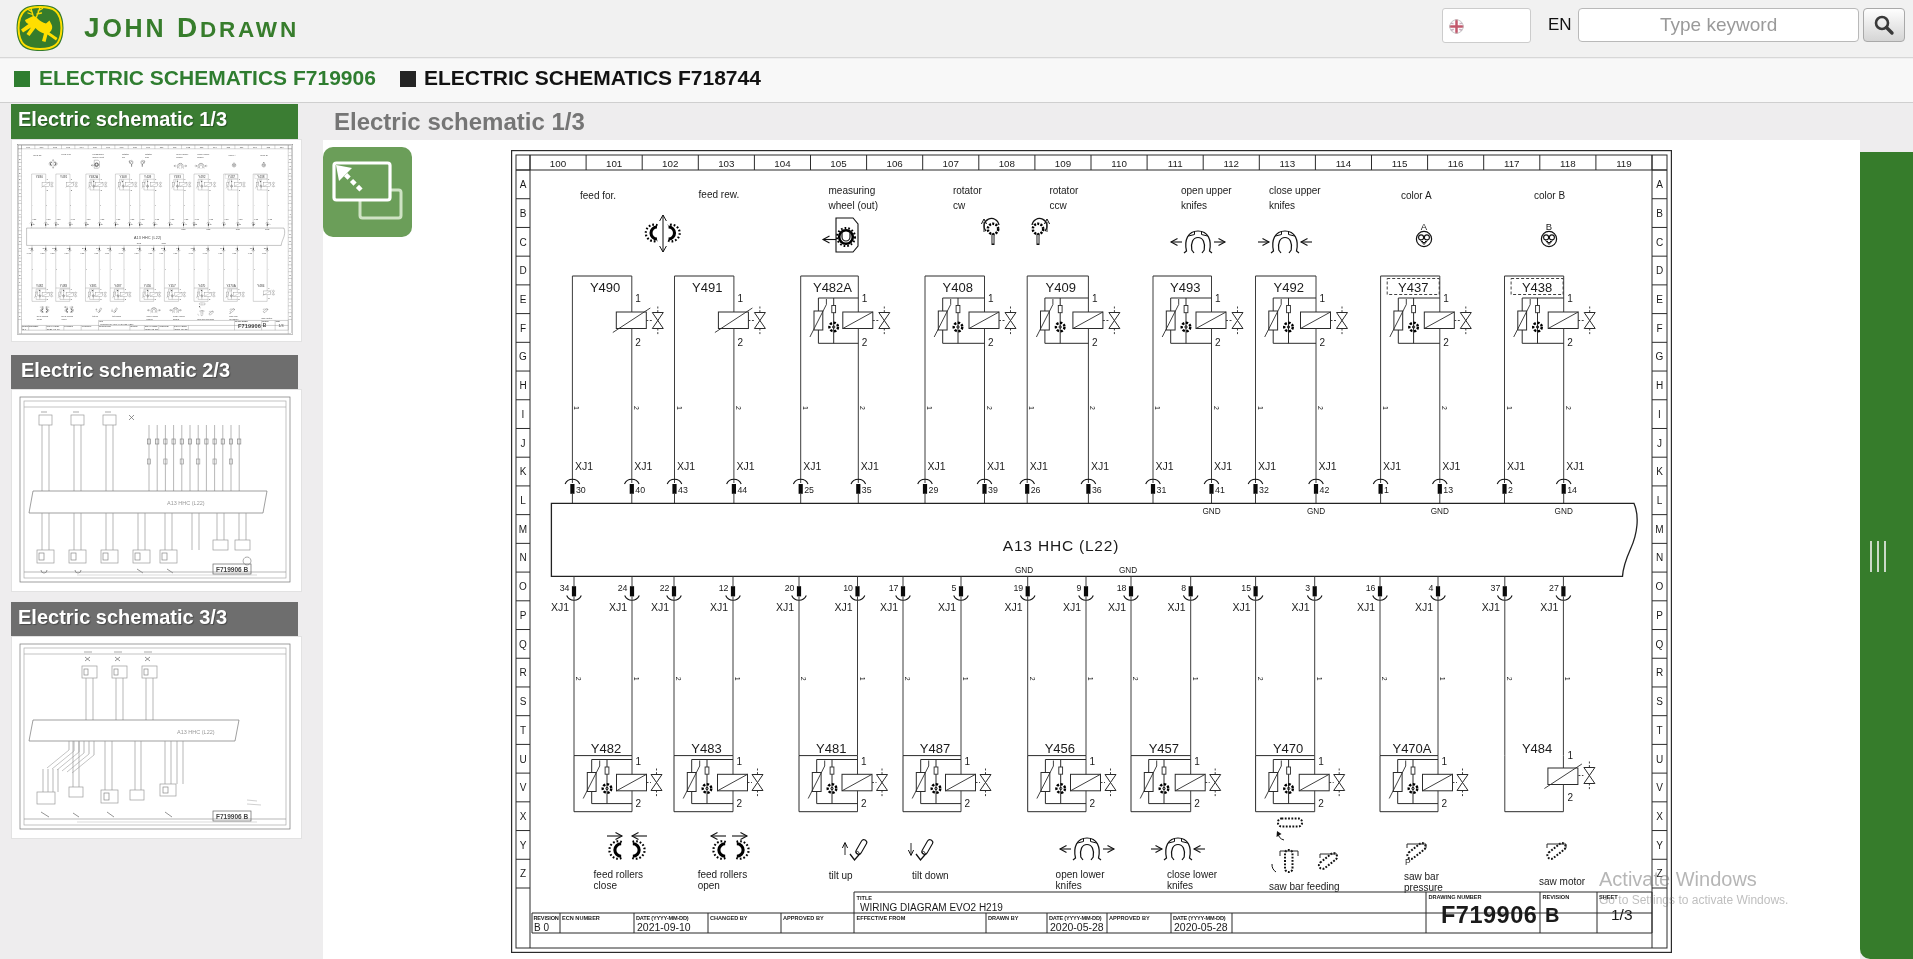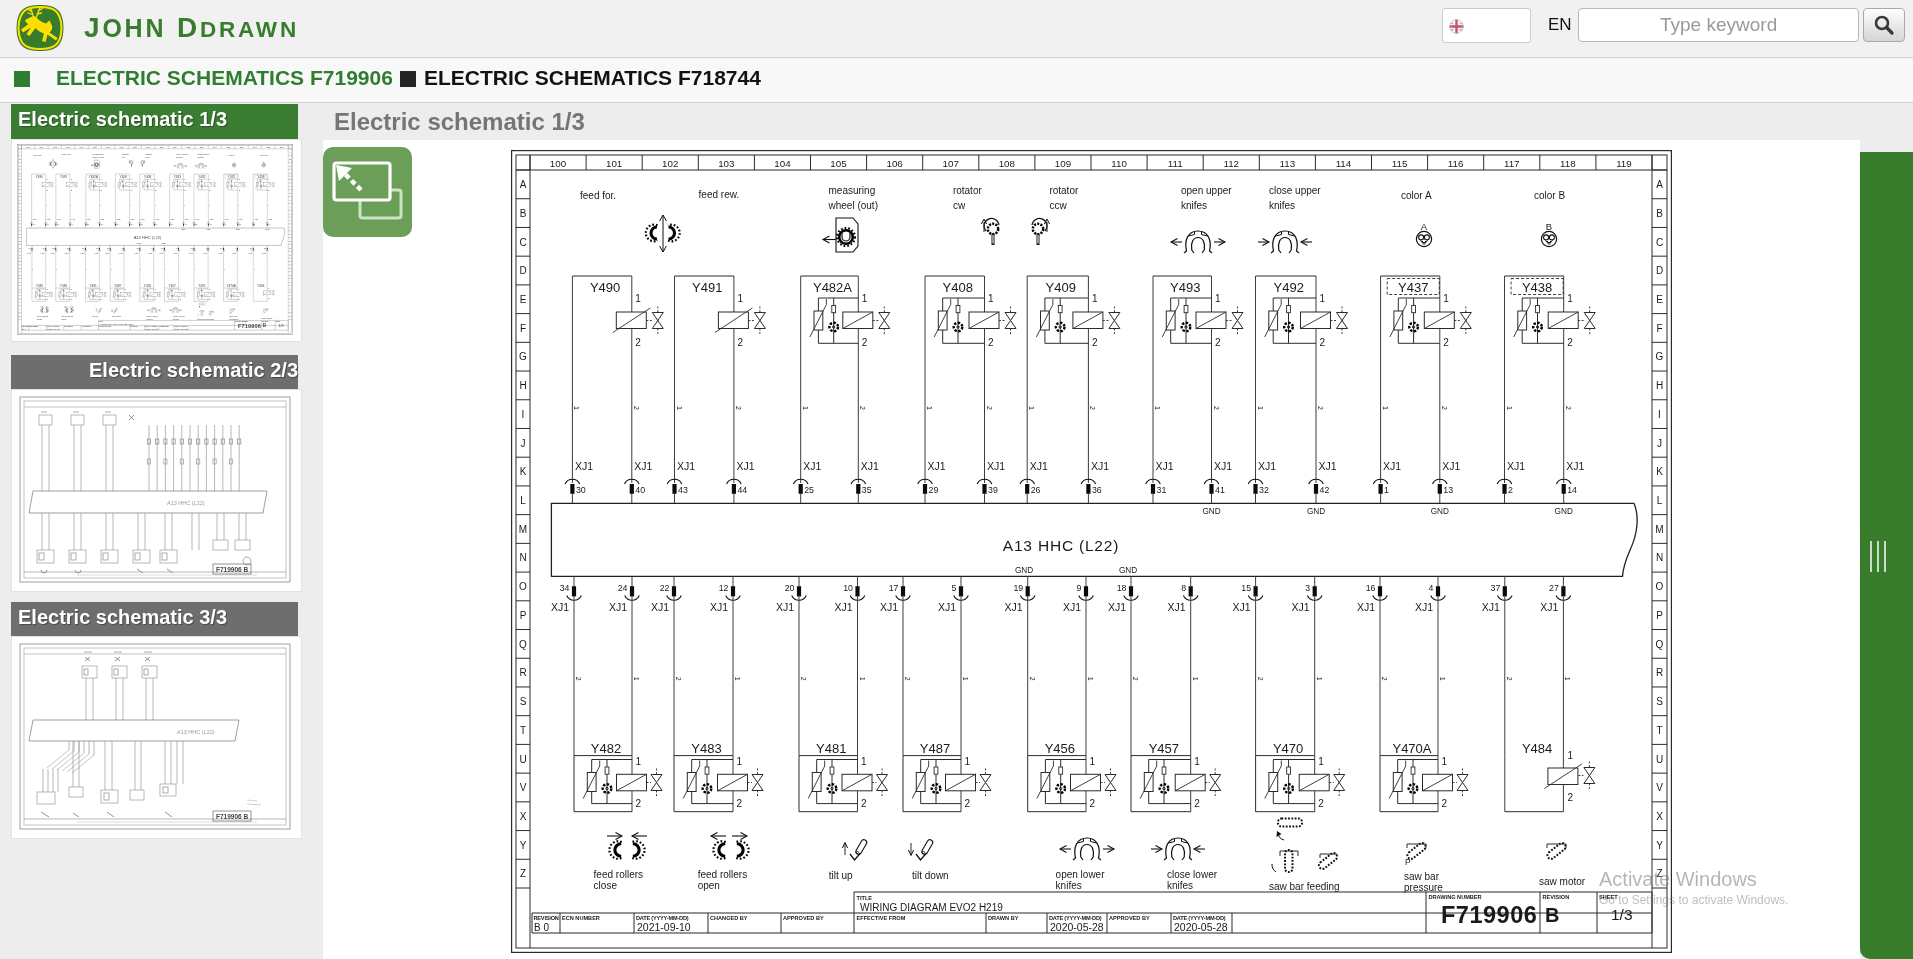--- a/index.html
+++ b/index.html
@@ -41,41 +41,41 @@
 
 <svg class="abs" style="left:1872px;top:14px" width="24" height="23" viewBox="0 0 24 23">
 <circle cx="10" cy="9" r="6" fill="none" stroke="#3a3a3a" stroke-width="2.6"></circle>
 <line x1="14.5" y1="13.5" x2="20" y2="19" stroke="#3a3a3a" stroke-width="3.4" stroke-linecap="round"></line>
 </svg>
 
 <div class="abs" style="left:0;top:59px;width:1913px;height:44px;background:#f8f8f8;border-bottom:1px solid #cfcfcf;"></div>
 
 <div class="abs" style="left:14px;top:71px;width:16px;height:16px;background:#2f7d30;"></div>
 
-<div class="abs" style="left:39px;top:66px;font-size:21px;font-weight:bold;color:#2f7d30;margin-left:17px;">ELECTRIC SCHEMATICS F719906</div>
+<div class="abs" style="left:39px;top:66px;font-size:21px;font-weight:bold;color:#2f7d30;">ELECTRIC SCHEMATICS F719906</div>
 
 <div class="abs" style="left:400px;top:71px;width:16px;height:16px;background:#242424;"></div>
 
 <div class="abs" style="left:424px;top:66px;font-size:21px;font-weight:bold;color:#121212;">ELECTRIC SCHEMATICS F718744</div>
 
 <div class="abs" style="left:0;top:103px;width:1913px;height:856px;background:#eeedee;"></div>
 
 <div class="abs" style="left:323px;top:140px;width:1537px;height:819px;background:#fff;"></div>
 
 <div class="abs" style="left:334px;top:108px;font-size:24px;font-weight:bold;color:#757575;">Electric schematic 1/3</div>
 
 <div class="abs" style="left:11px;top:104px;width:287px;height:34.6px;background:#3b7d33;color:#fff;font-size:20px;font-weight:bold;padding:4px 0 0 7px;text-shadow:1px 1px 1px rgba(0,0,0,.35);">Electric schematic 1/3</div>
 
 <div class="abs" style="left:11px;top:138.6px;width:291px;height:203px;background:#fff;border:1px solid #e2e2e2;"></div>
 
 <svg class="abs" style="left:17px;top:143.5px;opacity:.85" width="276" height="191" viewBox="511 150 1161 803">
     <use href="#mainschem"></use>
   </svg>
 
-<div class="abs" style="left:11px;top:354.7px;width:287px;height:34.6px;background:#6e6e6e;color:#fff;font-size:20px;font-weight:bold;padding:4px 0 0 3px;text-shadow:1px 1px 1px rgba(0,0,0,.35);text-align:right;">Electric schematic 2/3</div>
+<div class="abs" style="left:11px;top:354.7px;width:287px;height:34.6px;background:#6e6e6e;color:#fff;font-size:20px;font-weight:bold;padding:4px 0 0 10px;text-shadow:1px 1px 1px rgba(0,0,0,.35);">Electric schematic 2/3</div>
 
 <div class="abs" style="left:11px;top:389.3px;width:291px;height:203px;background:#fff;border:1px solid #e2e2e2;"></div>
 
 <svg class="abs" style="left:17px;top:394.5px" width="276" height="190" viewBox="0 0 276 190">
     <g stroke="#9a9a9a" stroke-width="0.7" fill="none">
       <rect x="3" y="2" width="270" height="185" stroke="#777"></rect>
       <rect x="7" y="6" width="262" height="177" stroke="#aaa"></rect>
       <line x1="7" y1="12" x2="269" y2="12" stroke="#aaa"></line>
       <rect x="22" y="20" width="13" height="10"></rect>
       <line x1="25" y1="30" x2="25" y2="96"></line>

